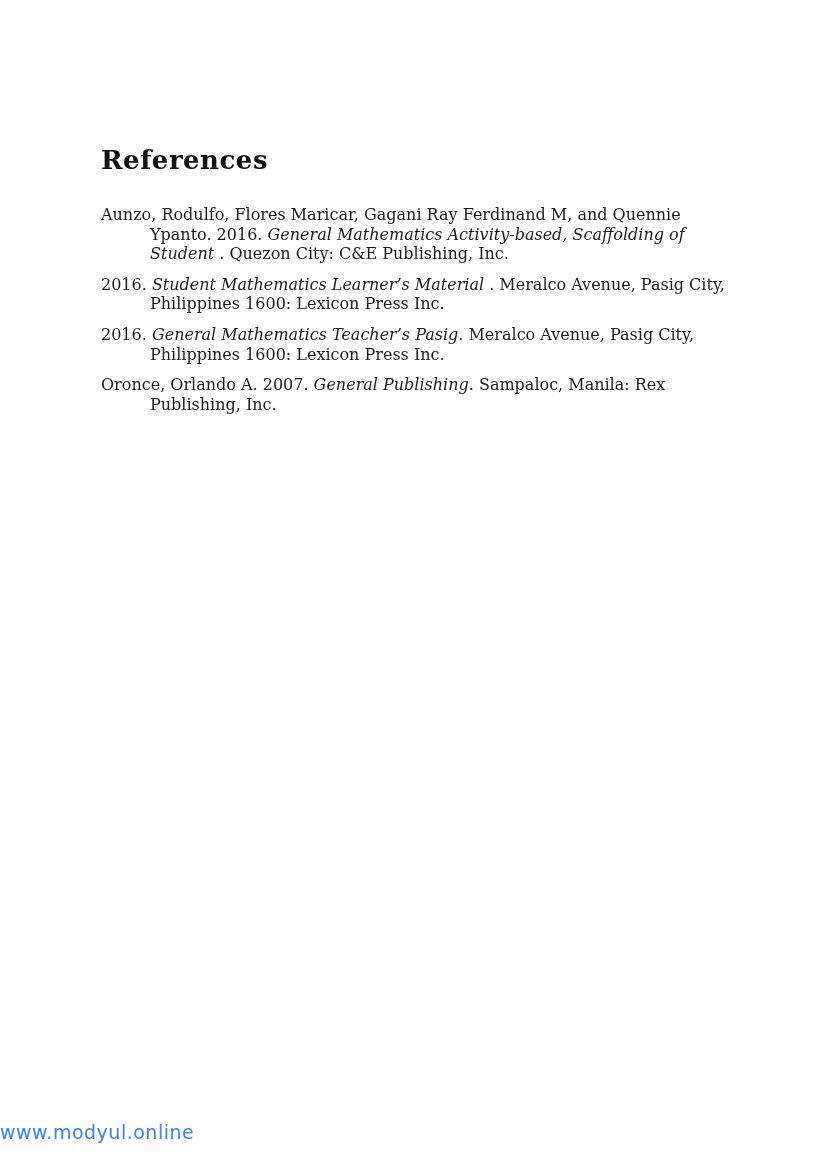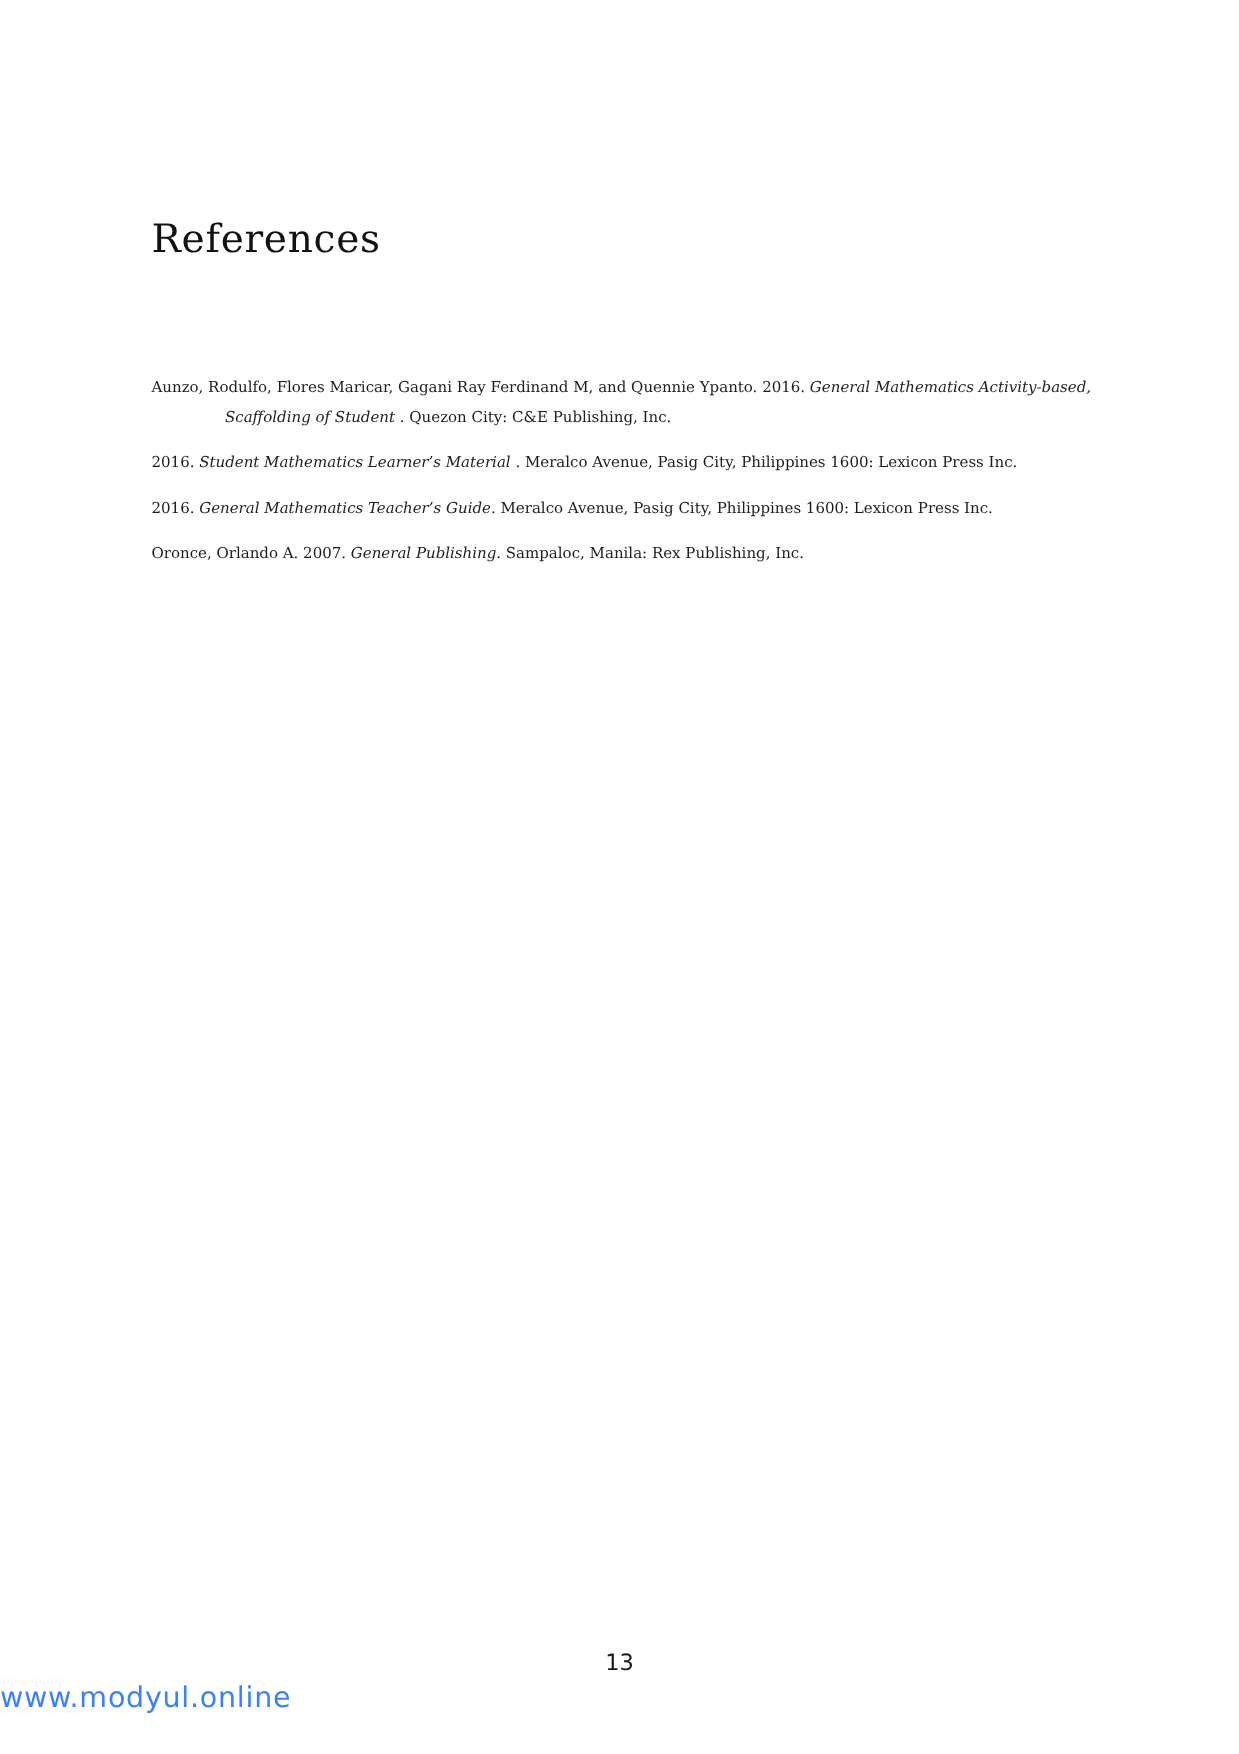--- a/index.html
+++ b/index.html
@@ -14,32 +14,31 @@
     background: #ffffff;
     overflow: hidden;
     font-family: "DejaVu Serif", "Liberation Serif", serif;
     color: #1a1a1a;
   }
   .doc-title {
     position: absolute;
     left: 101px;
     top: 128px;
     font-size: 26px;
-    font-weight: normal;
+    font-weight: bold;
     letter-spacing: 0.5px;
     color: #111111;
   }
   .references {
     position: absolute;
     left: 101px;
     top: 205px;
     width: 632px;
-    font-size: 10px;
+    font-size: 16px;
     line-height: 19.6px;
-    margin-top: 44px;
   }
   .ref-entry {
     margin: 0 0 11px 0;
     padding-left: 49px;
     text-indent: -49px;
     color: #1c1c1c;
   }
   .ref-entry .italic {
     font-style: italic;
   }
@@ -66,20 +65,19 @@
 </style>
 </head>
 <body>
 
 <div class="page">
   <h1 class="doc-title">References</h1>
 
   <div class="references">
       <p class="ref-entry"><span>Aunzo, Rodulfo, Flores Maricar, Gagani Ray Ferdinand M, and Quennie Ypanto. 2016. </span><span class="italic">General Mathematics Activity-based, Scaffolding of Student</span><span> . Quezon City: C&amp;E Publishing, Inc.</span></p>
       <p class="ref-entry"><span>2016. </span><span class="italic">Student Mathematics Learner’s Material</span><span> . Meralco Avenue, Pasig City, Philippines 1600: Lexicon Press Inc.</span></p>
-      <p class="ref-entry"><span>2016. </span><span class="italic">General Mathematics Teacher’s Guide.</span><span> Meralco Avenue, Pasig City, Philippines 1600: Lexicon Press Inc.</span></p>
+      <p class="ref-entry"><span>2016. </span><span class="italic">General Mathematics Teacher’s Pasig.</span><span> Meralco Avenue, Pasig City, Philippines 1600: Lexicon Press Inc.</span></p>
       <p class="ref-entry"><span>Oronce, Orlando A. 2007. </span><span class="italic">General Publishing</span><span>. Sampaloc, Manila: Rex Publishing, Inc.</span></p>
     </div>
 
-  <div class="page-number">13</div>
 
   <div class="watermark">www.modyul.online</div>
 </div>
 
 </body></html>

